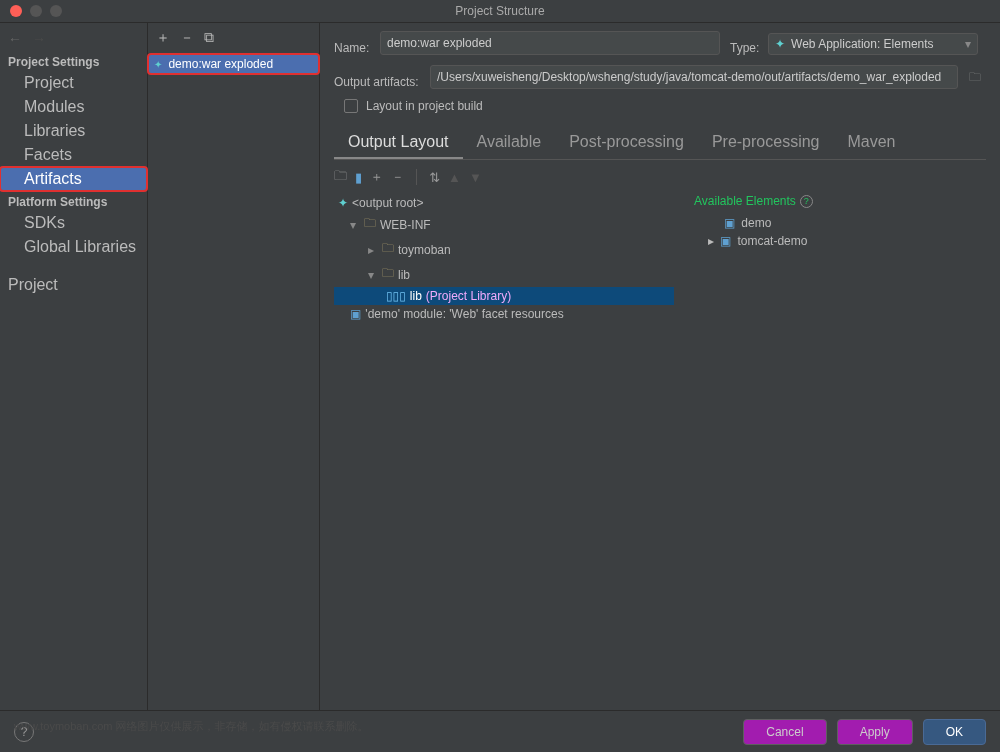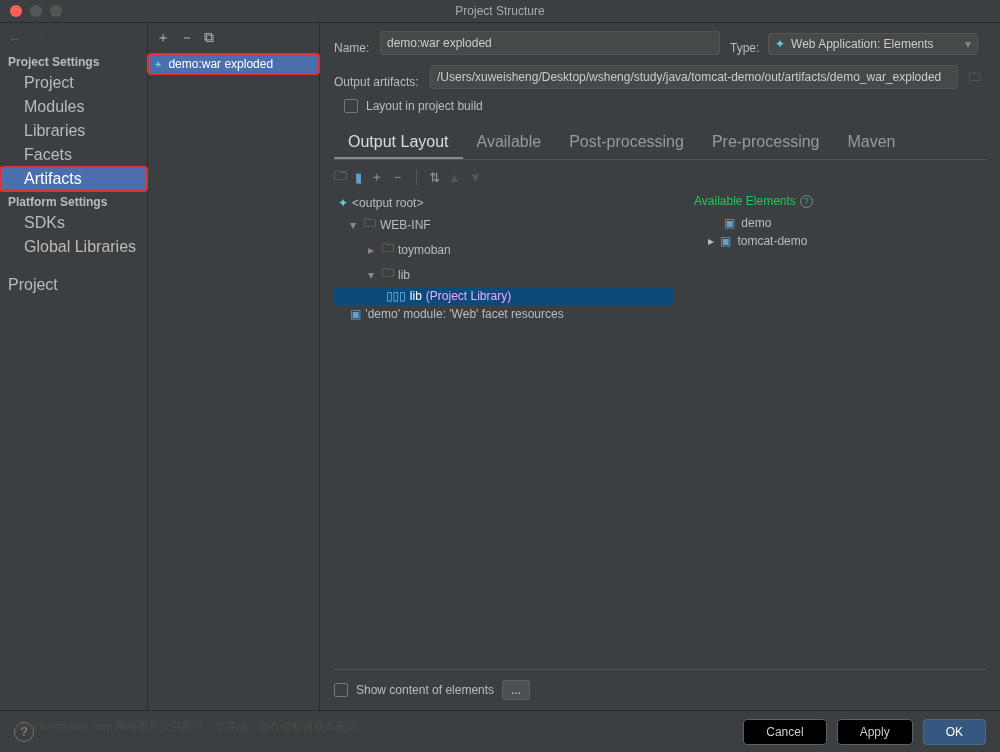--- a/index.html
+++ b/index.html
@@ -49,21 +49,21 @@
   .dim { color: #777; }
   .avail { flex: 1; font-size: 12px; }
   .avail-header { color: #22c55e; margin-bottom: 6px; display: flex; align-items: center; gap: 4px; text-align: center; }
   .help-circle { width: 13px; height: 13px; border: 1px solid #888; border-radius: 50%; font-size: 9px; display: flex; align-items: center; justify-content: center; }
   .avail-item { padding: 2px 4px; display: flex; align-items: center; gap: 6px; color: #bbb; }
   .footer-opts { display: flex; align-items: center; padding: 10px 0; border-top: 1px solid #555; margin-top: auto; }
   .ellipsis-btn { background: #4c5052; border: 1px solid #5e6060; padding: 2px 8px; margin-left: 8px; border-radius: 3px; color: #ccc; cursor: pointer; }
   .bottombar { height: 42px; border-top: 1px solid #2b2b2b; display: flex; align-items: center; padding: 0 14px; background: #3c3f41; }
   .help-btn { width: 20px; height: 20px; border: 1px solid #777; border-radius: 50%; color: #999; display: flex; align-items: center; justify-content: center; font-size: 12px; cursor: pointer; }
   .btns { margin-left: auto; display: flex; gap: 10px; }
-  .btn { background: #000000; border: 1px solid #5e6060; color: #ccc; padding: 5px 22px; border-radius: 4px; font-size: 12px; cursor: pointer; }
+  .btn { background: #a21caf; border: 1px solid #5e6060; color: #ccc; padding: 5px 22px; border-radius: 4px; font-size: 12px; cursor: pointer; }
   .btn.primary { background: #365880; border-color: #4a6a95; color: #fff; }
   .watermark { position: absolute; bottom: 18px; left: 14px; font-size: 11px; color: #4a4a4a; }
 </style>
 </head>
 <body>
 
 <div class="titlebar">
   <div class="traffic">
     <div class="dot red"></div>
     <div class="dot yellow"></div>
@@ -190,25 +190,20 @@
           <span>demo</span>
         </div>
         <div class="avail-item" style="padding-left:14px">
           <span class="caret">▸</span>
           <span class="blue-ico">▣</span>
           <span>tomcat-demo</span>
         </div>
       </div>
     </div>
 
-    <div class="footer-opts">
-      <div class="checkbox"></div>
-      <span>Show content of elements</span>
-      <div class="ellipsis-btn">...</div>
-    </div>
   </div>
 </div>
 
 <div class="bottombar">
   <div class="help-btn">?</div>
   <div class="btns">
     <div class="btn">Cancel</div>
     <div class="btn">Apply</div>
     <div class="btn primary">OK</div>
   </div>

